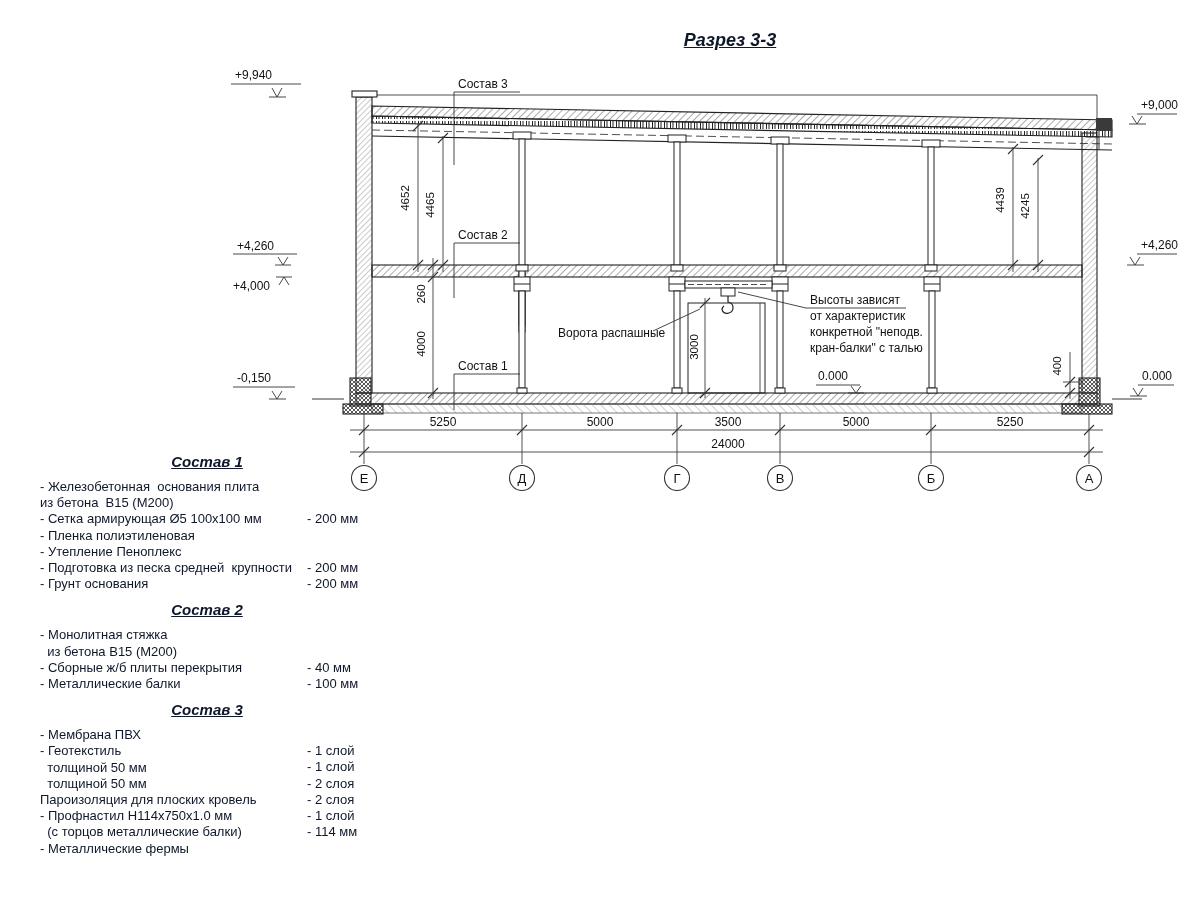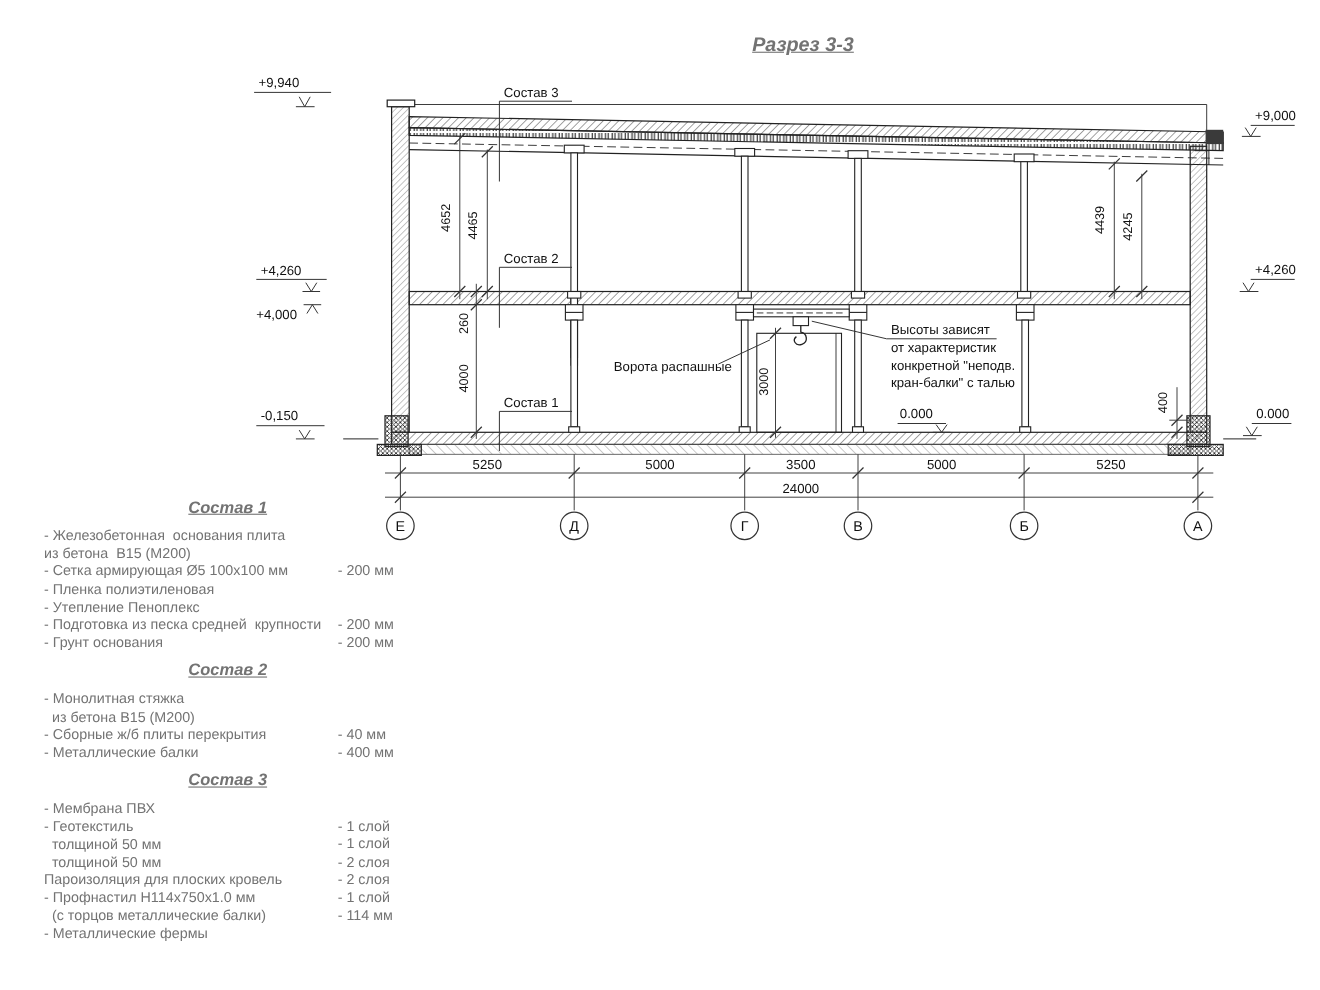--- a/index.html
+++ b/index.html
@@ -1,17 +1,17 @@
 <!DOCTYPE html>
 <html><head>
 <meta charset="utf-8">
 <style>
   html,body{margin:0;padding:0;background:#ffffff;}
   .page{position:relative;width:1200px;height:900px;background:#ffffff;overflow:hidden;
-        font-family:"Liberation Sans",sans-serif;color:#737373;}
+        font-family:"Liberation Sans",sans-serif;color:#0f172a;}
   .title{position:absolute;left:655px;top:30px;width:150px;text-align:center;
          font-size:18px;font-style:italic;font-weight:bold;text-decoration:underline;}
   svg{position:absolute;left:0;top:0;}
   svg text{font-family:"Liberation Sans",sans-serif;fill:#111;}
   .t12{font-size:12px;}
   .t11{font-size:11.5px;}
   .t13{font-size:13px;}
   .legend{position:absolute;left:40px;top:453px;width:334px;font-size:13px;line-height:16.2px;}
   .lg-head{text-align:center;font-style:italic;font-weight:bold;font-size:15px;
            text-decoration:underline;margin:9px 0 8px 0;line-height:18px;}
@@ -328,21 +328,21 @@
     <div class="lg-row"><span>из бетона  В15 (М200)</span><span class="lg-val">- 200 мм</span></div>
     <div class="lg-row"><span>- Сетка армирующая Ø5 100х100 мм</span><span class="lg-val"></span></div>
     <div class="lg-row"><span>- Пленка полиэтиленовая</span><span class="lg-val"></span></div>
     <div class="lg-row"><span>- Утепление Пеноплекс</span><span class="lg-val">- 200 мм</span></div>
     <div class="lg-row"><span>- Подготовка из песка средней  крупности</span><span class="lg-val">- 200 мм</span></div>
     <div class="lg-row"><span>- Грунт основания</span><span class="lg-val"></span></div>
 
     <div class="lg-head">Состав 2</div>
     <div class="lg-row"><span>- Монолитная стяжка</span><span class="lg-val"></span></div>
     <div class="lg-row"><span>  из бетона В15 (М200)</span><span class="lg-val">- 40 мм</span></div>
-    <div class="lg-row"><span>- Сборные ж/б плиты перекрытия</span><span class="lg-val">- 400 мм</span></div>
+    <div class="lg-row"><span>- Сборные ж/б плиты перекрытия</span><span class="lg-val">- 100 мм</span></div>
     <div class="lg-row"><span>- Металлические балки</span><span class="lg-val"></span></div>
 
     <div class="lg-head">Состав 3</div>
     <div class="lg-row"><span>- Мембрана ПВХ</span><span class="lg-val">- 1 слой</span></div>
     <div class="lg-row"><span>- Геотекстиль</span><span class="lg-val">- 1 слой</span></div>
     <div class="lg-row"><span>  толщиной 50 мм</span><span class="lg-val">- 2 слоя</span></div>
     <div class="lg-row"><span>  толщиной 50 мм</span><span class="lg-val">- 2 слоя</span></div>
     <div class="lg-row"><span>Пароизоляция для плоских кровель</span><span class="lg-val">- 1 слой</span></div>
     <div class="lg-row"><span>- Профнастил Н114х750х1.0 мм</span><span class="lg-val">- 114 мм</span></div>
     <div class="lg-row"><span>  (с торцов металлические балки)</span><span class="lg-val"></span></div>

